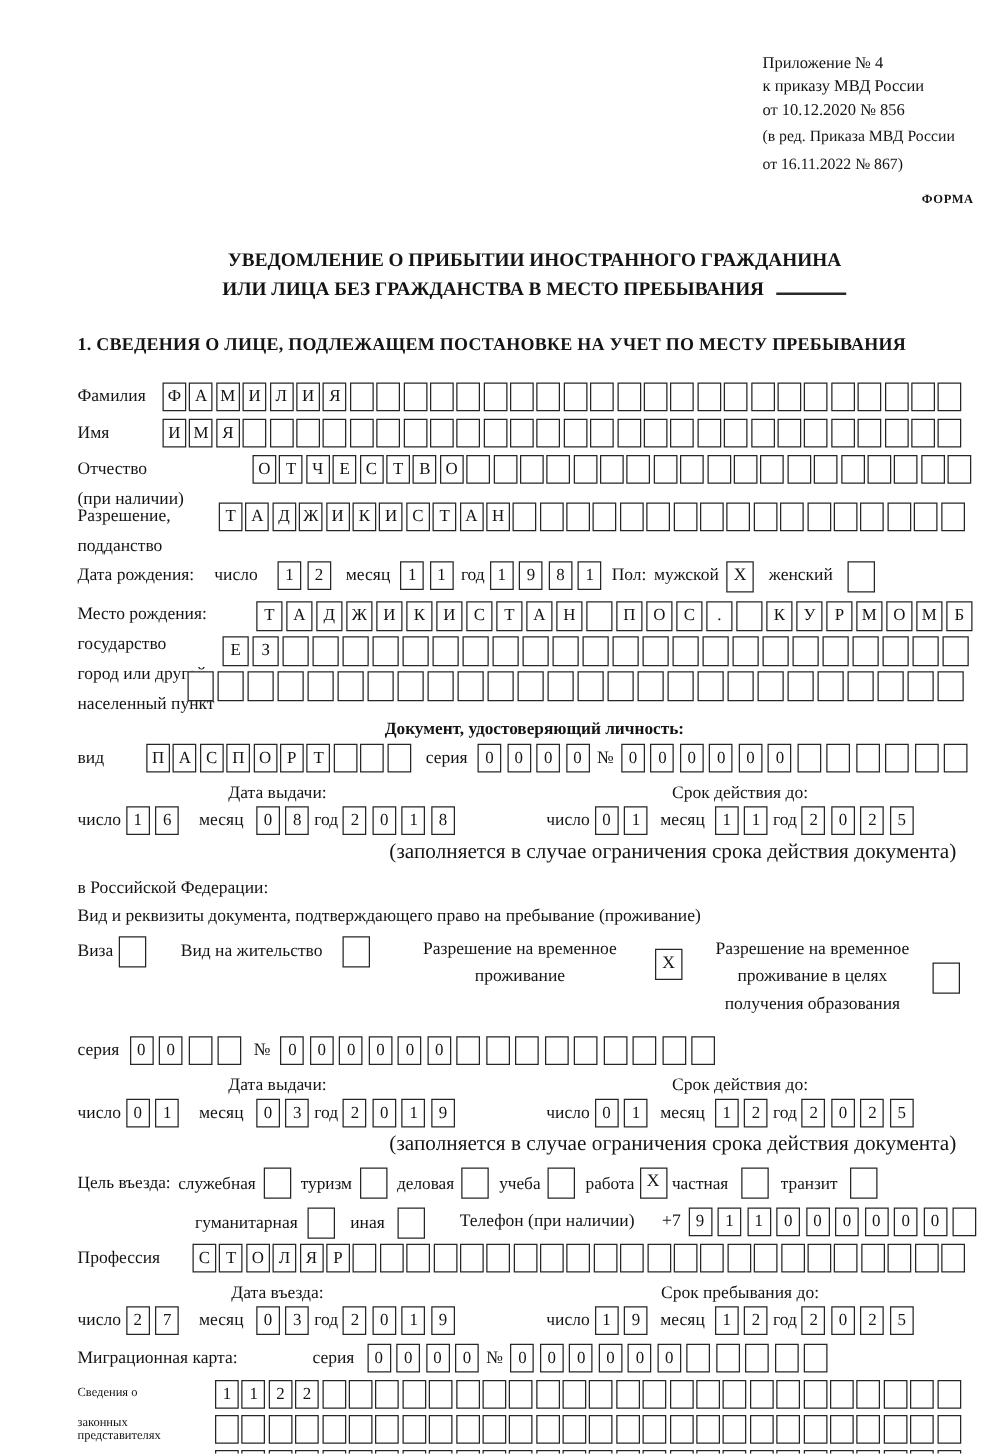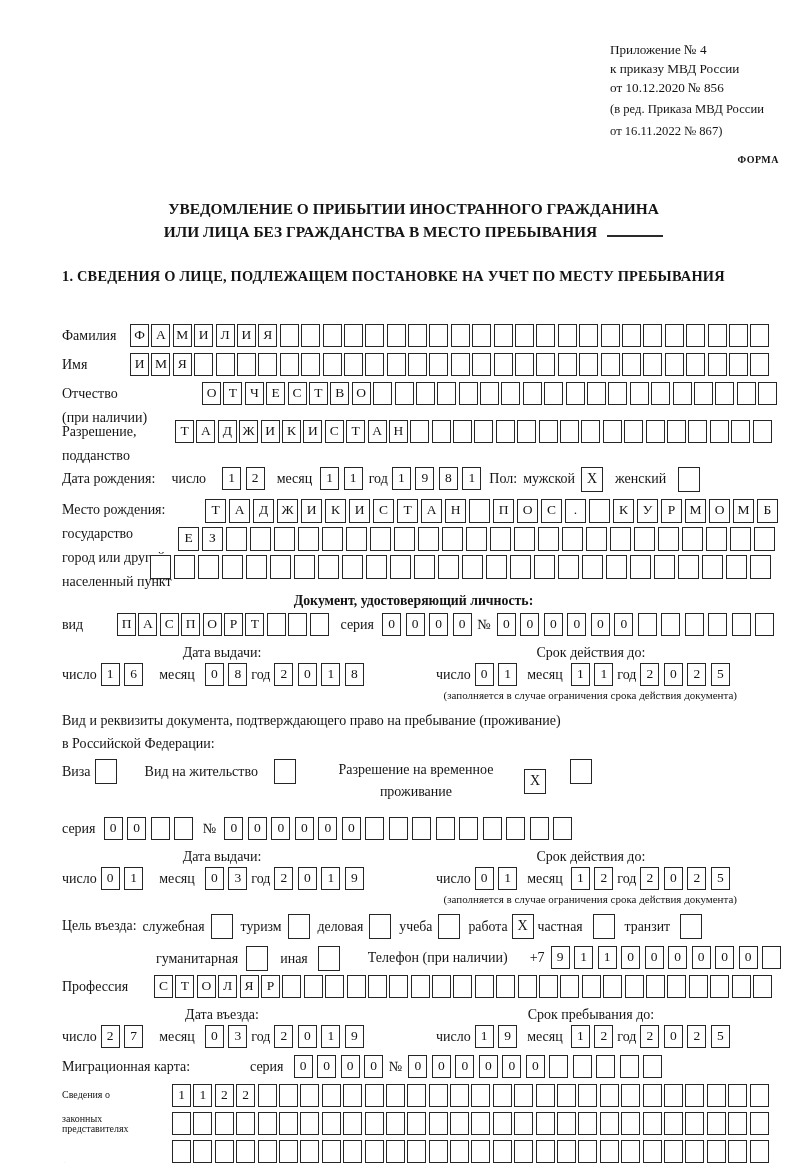--- a/index.html
+++ b/index.html
@@ -1,18 +1,18 @@
 <!DOCTYPE html>
 <html><head>
 <meta charset="utf-8">
 <style>
   *{box-sizing:border-box;margin:0;padding:0}
   html,body{background:#ffffff}
   body{font-family:"Liberation Serif","DejaVu Serif",serif;color:#141414}
-  .page{width:800px;height:1163px;padding:40px 35px 10px 62px;position:relative;overflow:hidden;background:#fff}
+  .page{width:800px;height:1163px;padding:40px 7px 10px 62px;position:relative;overflow:hidden;background:#fff}
 
   
   .hdr{margin-left:548px;width:175px;font-size:13.2px;line-height:19px;white-space:nowrap}
   .hdr-small{margin-top:3px;font-size:12.6px}
   .forma{margin-left:548px;width:175px;text-align:right;font-weight:bold;font-size:10px;margin-top:13px;padding-right:6px;letter-spacing:.5px}
 
   
   .title{text-align:center;font-weight:bold;font-size:15.4px;line-height:23px;margin-top:32px}
   .blank{display:inline-block;width:56px;height:4px;border-bottom:2.2px solid #2a2a2a;margin-left:10px}
   .sec{font-weight:bold;font-size:14.4px;margin-top:25px;letter-spacing:.2px;white-space:nowrap}
@@ -21,21 +21,21 @@
   .row{display:flex;align-items:flex-start}
   .lbl{font-size:14px;line-height:24px;flex-shrink:0}
   .cells{display:flex;gap:2.4px;flex-wrap:nowrap;flex-shrink:0}
   .cell{width:19px;height:23px;border:1.8px solid #262626;flex-shrink:0;text-align:center;font-size:13.5px;line-height:19px;display:inline-block;background:#fff}
   .cells-wide .cell{width:21px;height:24px}
   .cells-wide{gap:3px}
   .dcells{gap:4.5px}
   .cb .cell{width:22px;height:25px;font-size:14px;line-height:21px}
 
   
-  .r-surname{margin-top:39px}
+  .r-surname{margin-top:21px}
   .r-name{margin-top:5px}
   .r-patr{margin-top:5px;height:38px}
   .r-cit{height:44px}
   .lbl2{font-size:14px;line-height:24px}
   .r-birthdate{display:flex;align-items:flex-start;margin-top:3px}
   .dlbl{font-size:14px;line-height:24px;flex-shrink:0}
 
   .birthplace{position:relative;height:88px;margin-top:7px}
   .bp-lbl{position:absolute;left:0;font-size:14px;line-height:18px;white-space:nowrap}
   .bp-r1{position:absolute;left:143px;top:0}
@@ -44,21 +44,21 @@
 
   .doc-head{text-align:center;font-weight:bold;font-size:13.8px;margin-top:6px}
   .r-kind{margin-top:4px}
 
   .dates{display:flex;margin-top:8px}
   .dates-col{width:375px}
   .dates-col.rt{width:330px}
   .dates-hdr{text-align:center;font-size:14px;width:320px}
   .dates-col.rt .dates-hdr{width:310px}
   .date-row{display:flex;align-items:flex-start;margin-top:2px}
-  .note{font-size:11px;text-align:right;margin-top:2px;padding-right:28px}
+  .note{font-size:17px;text-align:right;margin-top:2px;padding-right:28px}
 
   .para{font-size:14px;line-height:23px;margin-top:8px}
   .opts{display:flex;align-items:flex-start;margin-top:4px}
   .opt{display:flex;align-items:center}
   .opt-lbl{font-size:14px;line-height:24px}
   .opt-lbl.c2{width:196px;text-align:center;line-height:22px}
   .opt-lbl.c3{width:176px;text-align:center;line-height:22px}
 
   .r-series2{margin-top:14px}
   .r-purpose{margin-top:9px}
@@ -468,22 +468,22 @@
             <span class="cell">0</span>
             <span class="cell">2</span>
             <span class="cell">5</span>
           </span>
       </div>
     </div>
   </div>
   <div class="note">(заполняется в случае ограничения срока действия документа)</div>
 
   <div class="para">
+    <div>в Российской Федерации:</div>
     <div>Вид и реквизиты документа, подтверждающего право на пребывание (проживание)</div>
-    <div>в Российской Федерации:</div>
   </div>
 
   <div class="opts">
     <span class="opt">
       <span class="opt-lbl">Виза</span>
         <span class="gap4"></span>
       <span class="cells cb">
           <span class="cell"></span>
         </span>
     </span>
@@ -498,20 +498,21 @@
       <span class="gap22"></span>
     <span class="opt">
       <span class="opt-lbl c2">Разрешение на временное проживание</span>
         <span class="gap10"></span>
       <span class="cells cb">
           <span class="cell">X</span>
         </span>
     </span>
       <span class="gap16"></span>
     <span class="opt">
+      <span class="opt-lbl c3">Разрешение на временное проживание в целях получения образования</span>
         <span class="gap8"></span>
       <span class="cells cb">
           <span class="cell"></span>
         </span>
     </span>
   </div>
 
   <div class="row r-series2">
     <span class="lbl">серия</span>
       <span class="gap8"></span>

